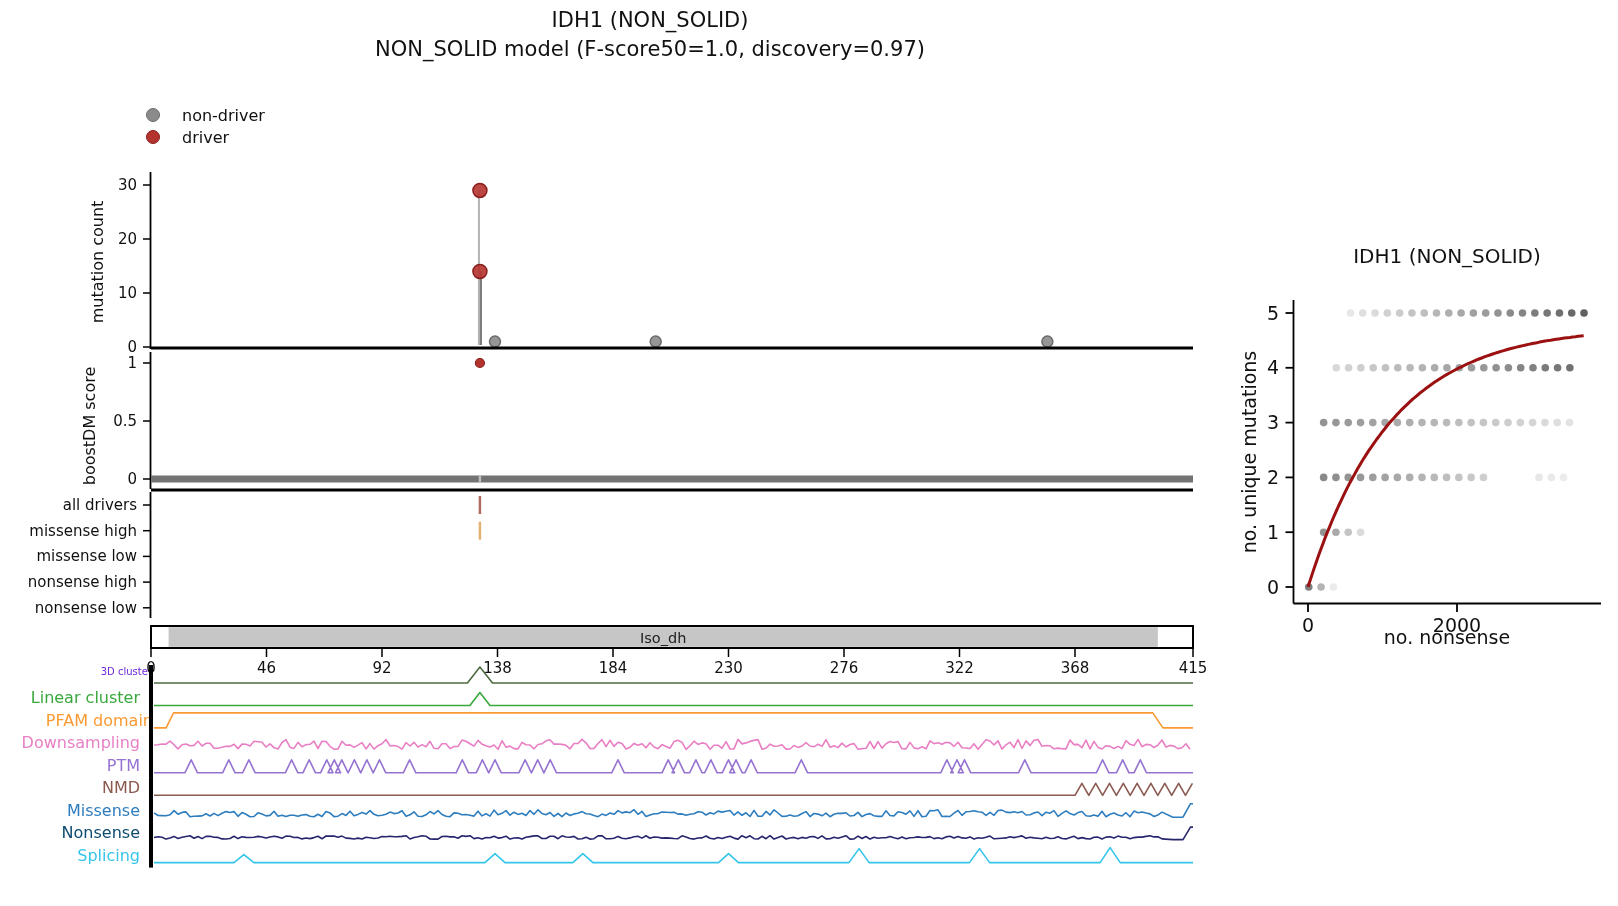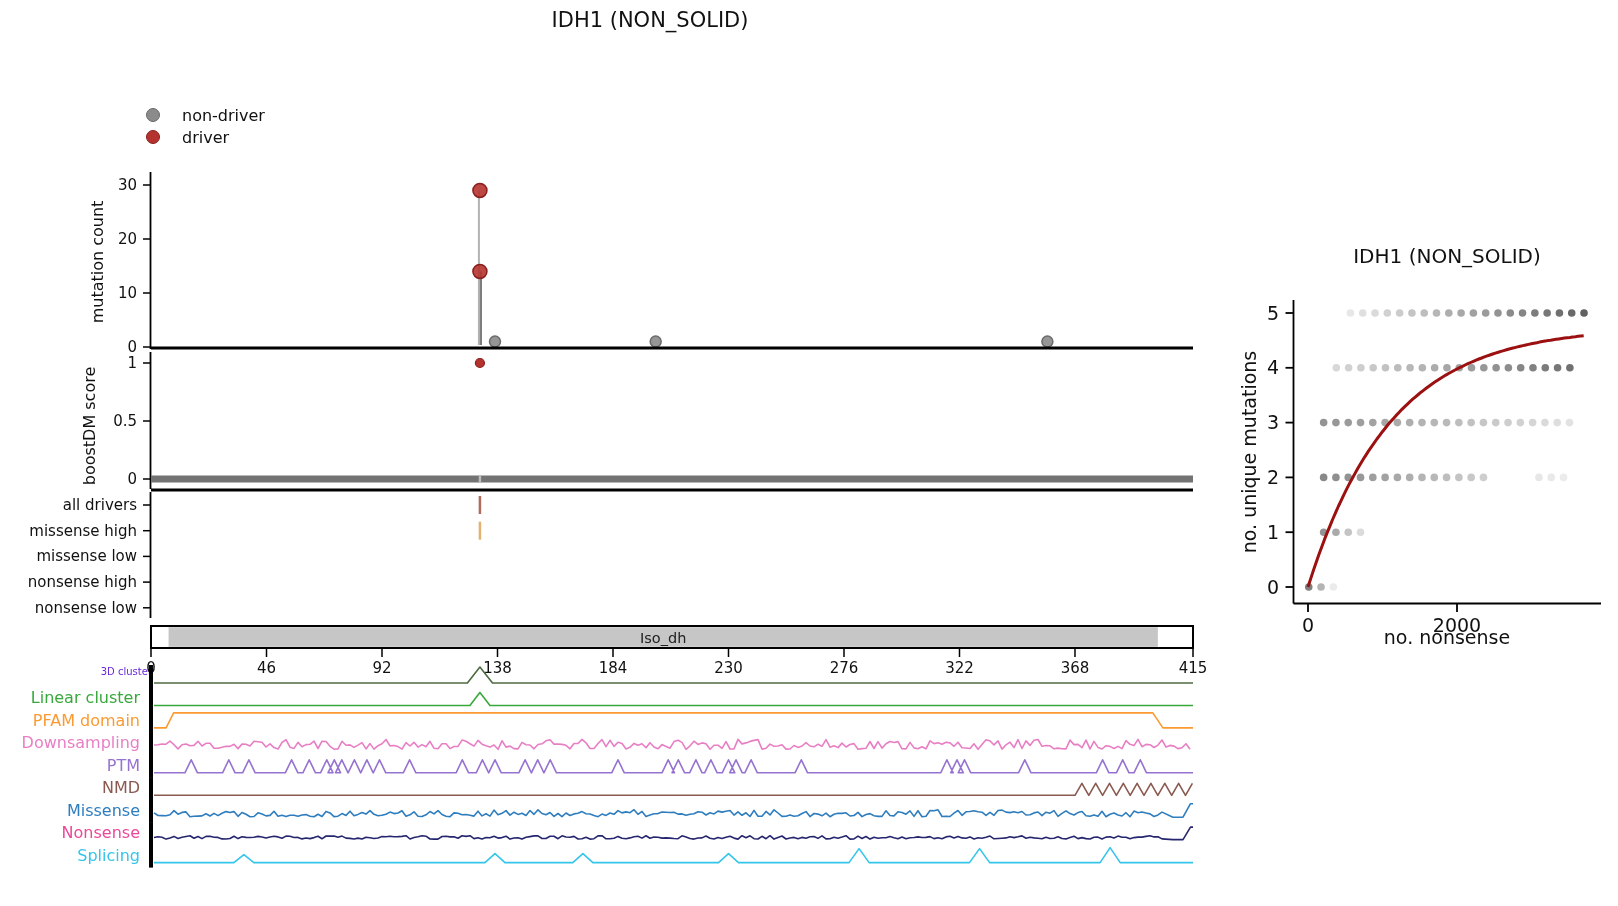--- a/index.html
+++ b/index.html
@@ -19,20 +19,21 @@
              white-space:nowrap;}
   svg{position:absolute;left:0;top:0;}
 </style>
 </head>
 <body>
 
 <div class="fig">
 
   <div class="title">
     <div>IDH1 (NON_SOLID)</div>
+    <div>NON_SOLID model (F-score50=1.0, discovery=0.97)</div>
   </div>
 
   <div class="legend">
     <div class="lrow">
       <span class="ldot" id="lg-dot-0" style="background: rgb(139, 139, 139); border: 1.5px solid rgb(106, 106, 106);"></span>
       <span>non-driver</span>
     </div>
     <div class="lrow">
       <span class="ldot" id="lg-dot-1" style="background: rgb(181, 51, 47); border: 1.5px solid rgb(137, 31, 28);"></span>
       <span>driver</span>
@@ -44,26 +45,26 @@
   <div class="ylab" style="left:1249px;top:452px;font-size:19px;">no. unique mutations</div>
   <div class="rlab" style="left:1447px;top:637px;">no. nonsense</div>
 
   <div class="rtitle">
     <div>IDH1 (NON_SOLID)</div>
   </div>
 
   <div id="side-labels">
       <div class="sidelabel" style="top: 666px; font-size: 10px; color: #6d28d9; padding-left: 12px;">3D cluster</div>
       <div class="sidelabel" style="top: 688.45px; font-size: 16px; color: rgb(57, 168, 60);">Linear cluster</div>
-      <div class="sidelabel" style="top: 710.9px; font-size: 16px; color: rgb(251, 154, 50);">PFAM domain</div>
+      <div class="sidelabel" style="top: 710.9px; font-size: 16px; color: rgb(251, 154, 50); padding-left: 13px;">PFAM domain</div>
       <div class="sidelabel" style="top: 733.35px; font-size: 16px; color: rgb(232, 127, 196);">Downsampling</div>
       <div class="sidelabel" style="top: 755.8px; font-size: 16px; color: rgb(150, 115, 209); text-align: right;">PTM</div>
       <div class="sidelabel" style="top: 778.25px; font-size: 16px; color: rgb(138, 90, 80);">NMD</div>
       <div class="sidelabel" style="top: 800.7px; font-size: 16px; color: rgb(46, 125, 190);">Missense</div>
-      <div class="sidelabel" style="top: 823.15px; font-size: 16px; color: #ec4899;">Nonsense</div>
+      <div class="sidelabel" style="top: 823.15px; font-size: 16px; color: #0c4a6e;">Nonsense</div>
       <div class="sidelabel" style="top: 845.6px; font-size: 16px; color: rgb(53, 197, 234);">Splicing</div>
     </div>
 
   <svg id="plot" width="1618" height="906">
       <line x1="150.5" y1="172" x2="150.5" y2="349" stroke="#000" stroke-width="1.8"></line>
       <line x1="143" y1="347" x2="151" y2="347" stroke="#000" stroke-width="1.5"></line>
       <text x="137" y="352" font-size="15" fill="#111" text-anchor="end" font-family="DejaVu Sans, sans-serif">0</text>
       <line x1="143" y1="293" x2="151" y2="293" stroke="#000" stroke-width="1.5"></line>
       <text x="137" y="298" font-size="15" fill="#111" text-anchor="end" font-family="DejaVu Sans, sans-serif">10</text>
       <line x1="143" y1="239" x2="151" y2="239" stroke="#000" stroke-width="1.5"></line>

